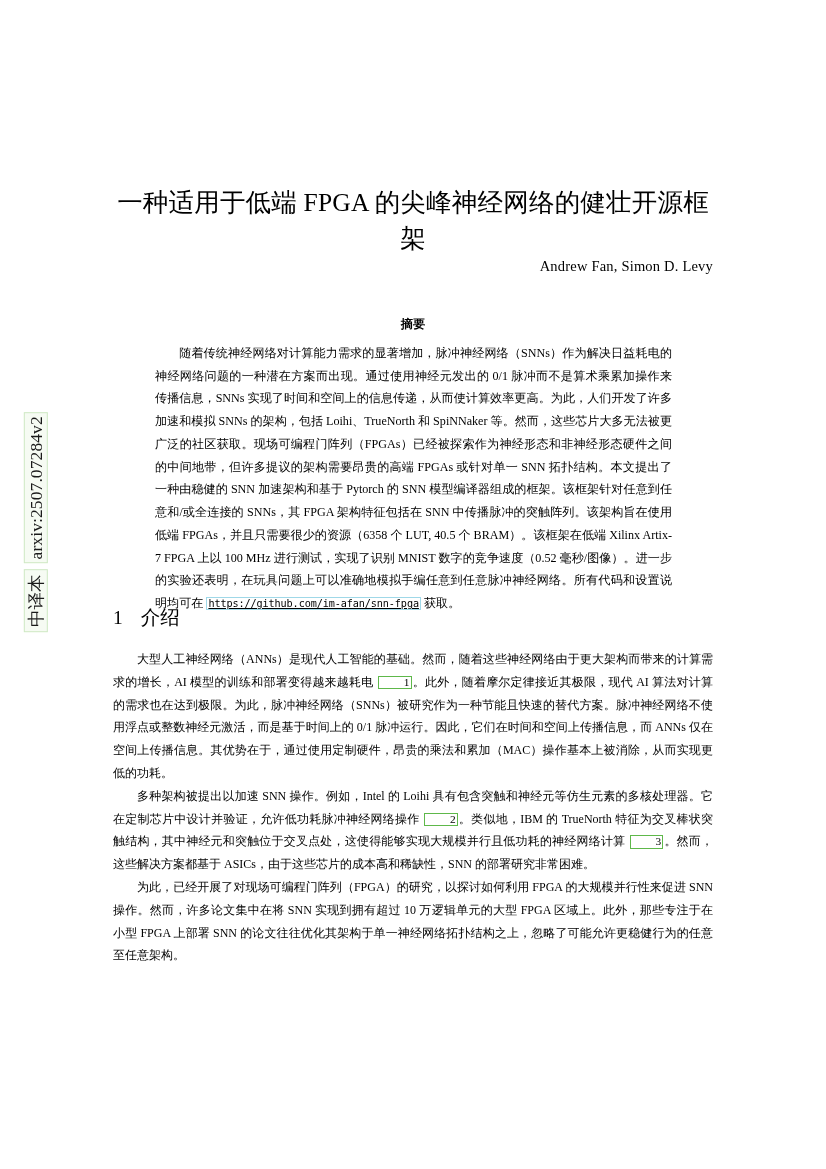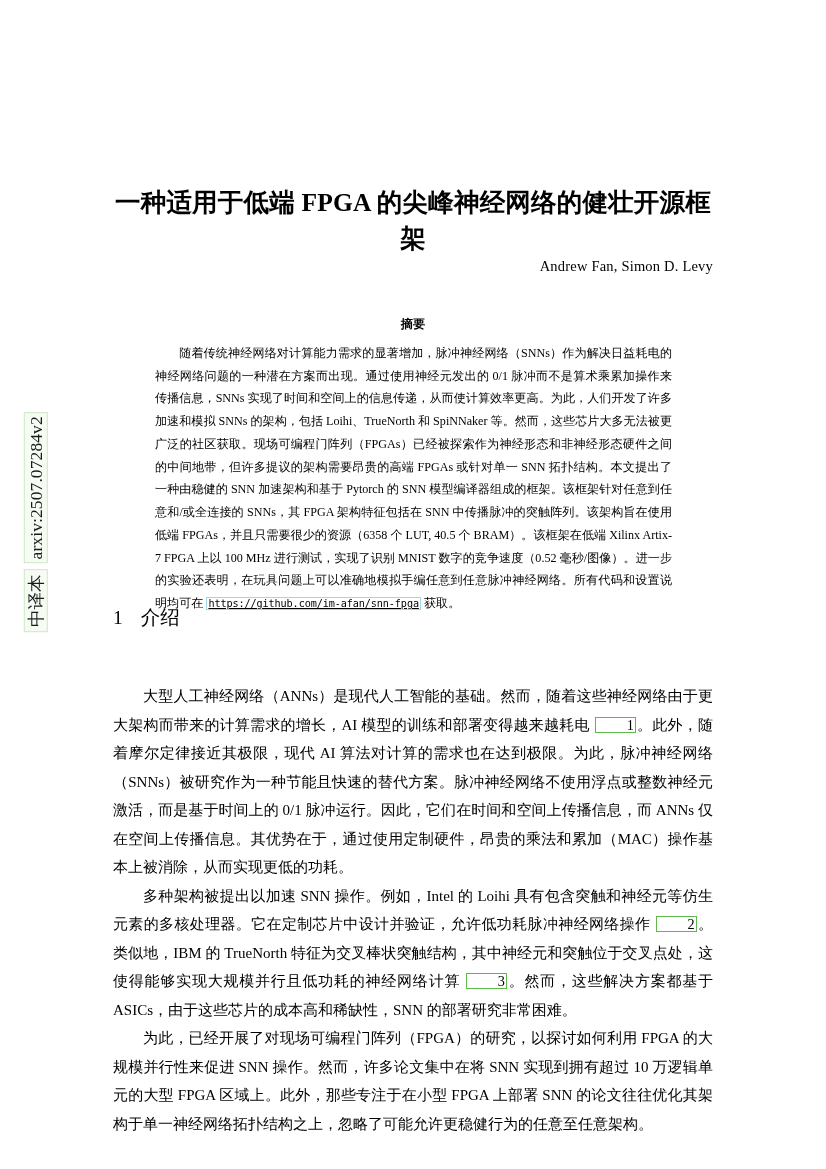--- a/index.html
+++ b/index.html
@@ -73,21 +73,21 @@
   }
 
   .title {
     position: absolute;
     left: 113px;
     top: 168px;
     width: 600px;
     text-align: center;
     font-size: 25.5px;
     line-height: 1.42;
-    font-weight: bold;
+    font-weight: normal;
     letter-spacing: 0.2px;
   }
 
   .authors {
     position: absolute;
     left: 113px;
     top: 258px;
     width: 600px;
     text-align: right;
     font-size: 14.5px;
@@ -123,25 +123,24 @@
     font-size: 19.5px;
     font-weight: normal;
   }
   .sec-head .num { margin-right: 18px; }
 
   .body-text {
     position: absolute;
     left: 113px;
     top: 648px;
     width: 600px;
-    font-size: 15px;
+    font-size: 12px;
     line-height: 1.9;
     text-align: justify;
     text-justify: inter-ideograph;
-    margin-top: 34px;
   }
   .body-text p {
     margin: 0;
     text-indent: 2em;
   }
 
   
   .cite {
     border: 1px solid #5eb84a;
     padding: 0 1px;

